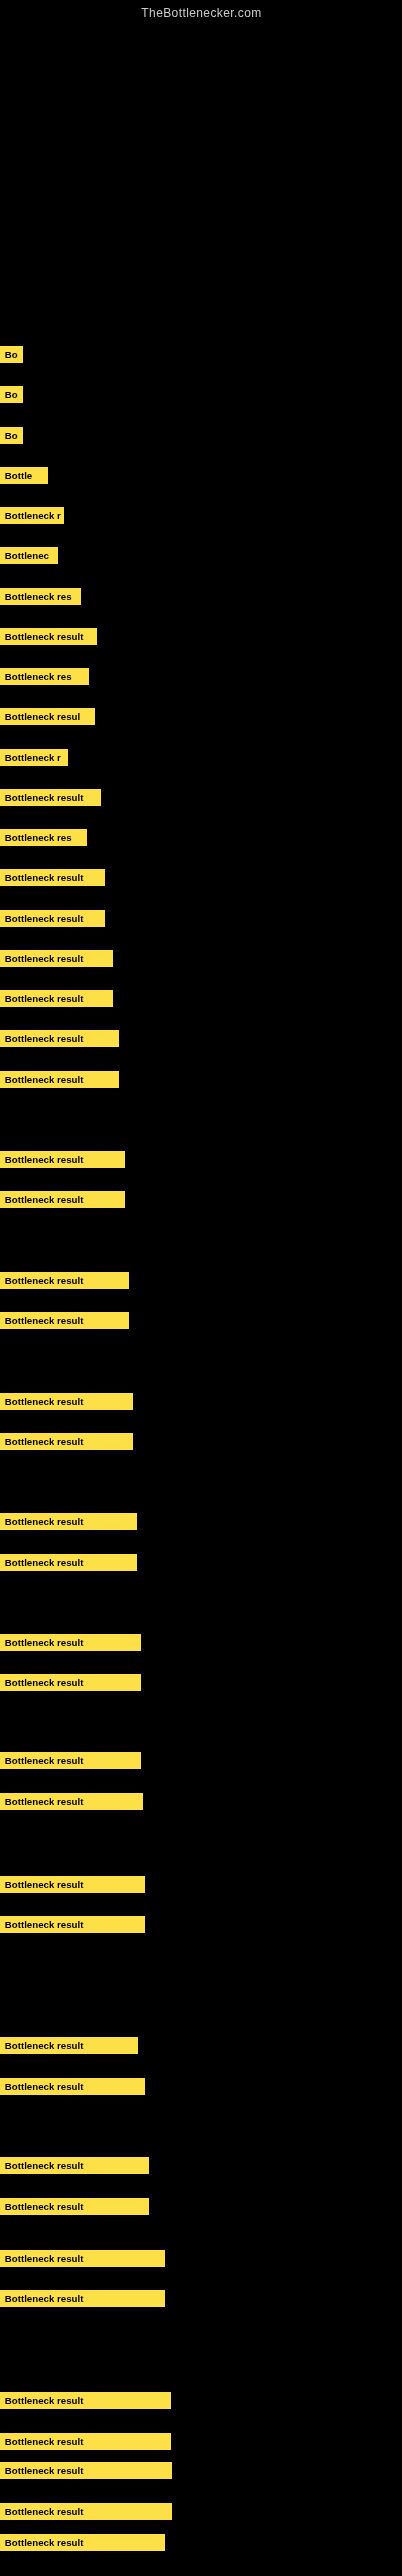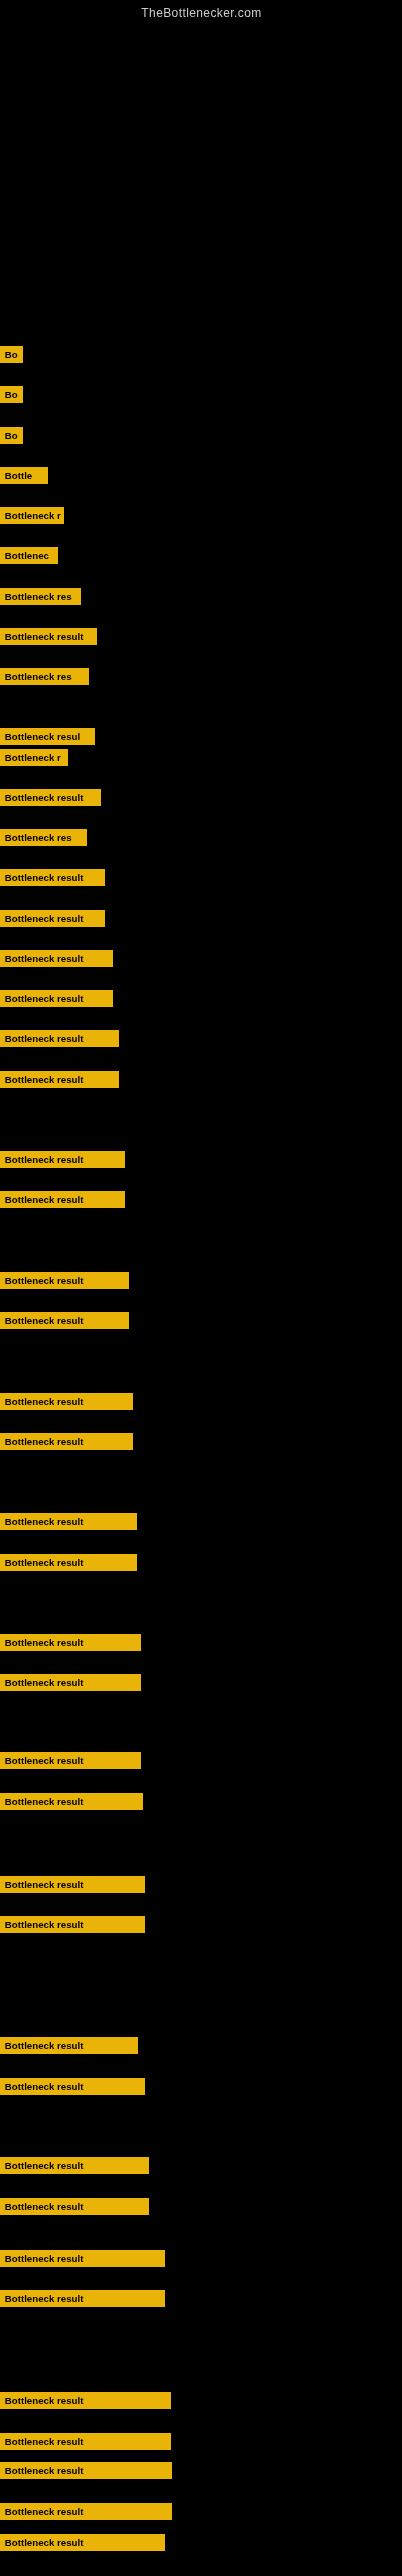--- a/index.html
+++ b/index.html
@@ -17,21 +17,21 @@
       padding: 6.4px 0 3.2px 0;
       letter-spacing: 0.4px;
     }
     .bar-container {
       position: absolute;
       left: 0;
       display: flex;
       align-items: center;
     }
     .bar {
-      background-color: #eab308;
+      background-color: #fde047;
       color: #000;
       font-size: 9.7px;
       font-weight: bold;
       padding: 3.2px 4.8px;
       white-space: nowrap;
       overflow: hidden;
       display: flex;
       align-items: center;
     }
   </style>
@@ -61,21 +61,21 @@
     </div>
     <div class="bar-container" style="top: 588px; left: 0px;">
       <div class="bar" style="width: 81px; min-width: 81px; max-width: 81px;">Bottleneck res</div>
     </div>
     <div class="bar-container" style="top: 628px; left: 0px;">
       <div class="bar" style="width: 97px; min-width: 97px; max-width: 97px;">Bottleneck result</div>
     </div>
     <div class="bar-container" style="top: 668px; left: 0px;">
       <div class="bar" style="width: 89px; min-width: 89px; max-width: 89px;">Bottleneck res</div>
     </div>
-    <div class="bar-container" style="top: 728px; left: 0px;">
+    <div class="bar-container" style="top: 708px; left: 0px;">
       <div class="bar" style="width: 95px; min-width: 95px; max-width: 95px;">Bottleneck resul</div>
     </div>
     <div class="bar-container" style="top: 749px; left: 0px;">
       <div class="bar" style="width: 68px; min-width: 68px; max-width: 68px;">Bottleneck r</div>
     </div>
     <div class="bar-container" style="top: 789px; left: 0px;">
       <div class="bar" style="width: 101px; min-width: 101px; max-width: 101px;">Bottleneck result</div>
     </div>
     <div class="bar-container" style="top: 829px; left: 0px;">
       <div class="bar" style="width: 87px; min-width: 87px; max-width: 87px;">Bottleneck res</div>

